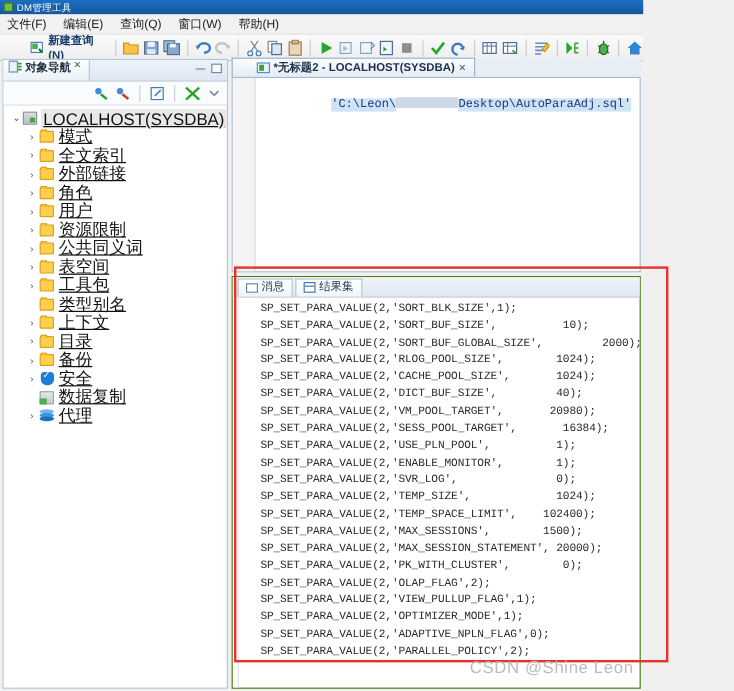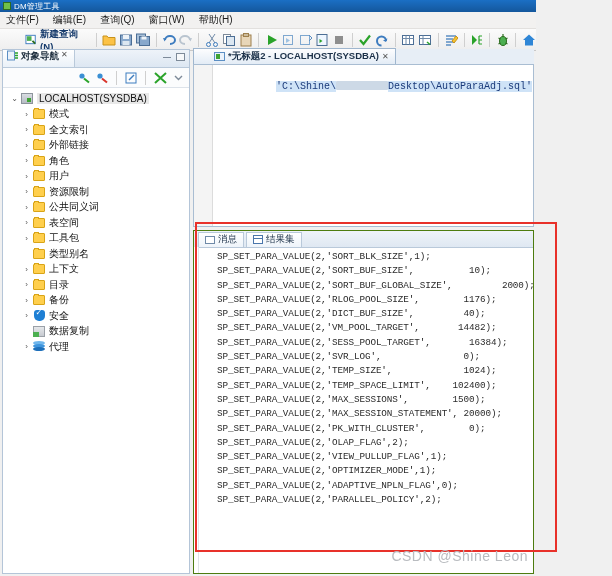--- a/index.html
+++ b/index.html
@@ -68,21 +68,21 @@
     height:19px;background:#fbfcfd;border-bottom:1px solid #dde3ea;
     display:flex;align-items:center;justify-content:flex-end;gap:4px;padding-right:4px;
   }
   .nav-toolrow .ic{width:14px;height:14px;display:flex;align-items:center;justify-content:center;}
 
   .tree{padding:3px 0 0 0;overflow:hidden;height:calc(100% - 38px);}
   .tnode{display:flex;align-items:center;height:15.5px;padding-left:6px;font-size:10px;white-space:nowrap;}
   .tnode .arw{width:11px;text-align:center;color:#5a5a5a;font-size:8px;}
   .tnode .ico{width:14px;display:flex;align-items:center;justify-content:center;margin-right:3px;}
   .tnode.lvl1{padding-left:18px;}
-  .tnode .lab{color:#111;font-size:10px;}
+  .tnode .lab{color:#111;font-size:14px;text-decoration:underline;}
   .tnode.root .lab{background:#e8e8e8;padding:0 2px;}
   .folder{width:12px;height:10px;background:#ffcf4d;border:1px solid #d9a417;box-sizing:border-box;border-radius:1px;position:relative;}
   .folder:after{content:"";position:absolute;left:0;top:-2px;width:5px;height:2px;background:#ffcf4d;border:1px solid #d9a417;border-bottom:none;box-sizing:border-box;}
   .dbico{width:12px;height:11px;background:linear-gradient(#d9dde2,#b6bcc4);border:1px solid #8d949c;box-sizing:border-box;position:relative;}
   .dbico:after{content:"";position:absolute;right:1px;bottom:1px;width:4px;height:4px;background:#3fa335;}
   .shield{width:11px;height:11px;background:#1e7fd4;border-radius:3px 3px 5px 5px;position:relative;}
   .shield:after{content:"✓";position:absolute;left:2px;top:-2px;color:#fff;font-size:8px;}
   .repl{width:12px;height:11px;background:linear-gradient(#e6e8eb,#c6cad0);border:1px solid #9aa0a7;box-sizing:border-box;position:relative;}
   .repl:after{content:"";position:absolute;left:-1px;bottom:-1px;width:6px;height:5px;background:#4caf50;}
   .agent{width:12px;height:11px;position:relative;}
@@ -497,45 +497,48 @@
         <div class="ed-tab">
           <span class="tico"></span>
           <span class="ttl">*无标题2 - LOCALHOST(SYSDBA)</span>
           <span class="xx">✕</span>
         </div>
       </div>
 
       <div class="ed-body">
         <div class="ed-gutter"></div>
         <div class="ed-line">
-          <span class="ed-sel">'C:\Shine\</span><span class="blurbox"></span><span class="ed-sel">Desktop\AutoParaAdj.sql'</span>
+          <span class="ed-sel">'C:\Leon\</span><span class="blurbox"></span><span class="ed-sel">Desktop\AutoParaAdj.sql'</span>
         </div>
       </div>
 
       <div class="respanel">
         <div class="res-tabrow">
           <div class="res-tab">
             <span class="msgico"></span>
             <span class="rt">消息</span>
           </div>
           <div class="res-tab">
             <span class="gridico"></span>
             <span class="rt">结果集</span>
           </div>
         </div>
         <div class="res-body">
           <div class="res-leftbar"></div>
           <div id="sql-lines" style="padding-top:3px;">
               <div class="sqlline">SP_SET_PARA_VALUE(2,'SORT_BLK_SIZE',1);</div>
               <div class="sqlline">SP_SET_PARA_VALUE(2,'SORT_BUF_SIZE',          10);</div>
               <div class="sqlline">SP_SET_PARA_VALUE(2,'SORT_BUF_GLOBAL_SIZE',         2000);</div>
-              <div class="sqlline">SP_SET_PARA_VALUE(2,'RLOG_POOL_SIZE',        1176);</div>
+              <div class="sqlline">SP_SET_PARA_VALUE(2,'RLOG_POOL_SIZE',        1024);</div>
+              <div class="sqlline">SP_SET_PARA_VALUE(2,'CACHE_POOL_SIZE',       1024);</div>
               <div class="sqlline">SP_SET_PARA_VALUE(2,'DICT_BUF_SIZE',         40);</div>
-              <div class="sqlline">SP_SET_PARA_VALUE(2,'VM_POOL_TARGET',       14482);</div>
+              <div class="sqlline">SP_SET_PARA_VALUE(2,'VM_POOL_TARGET',       20980);</div>
               <div class="sqlline">SP_SET_PARA_VALUE(2,'SESS_POOL_TARGET',       16384);</div>
+              <div class="sqlline">SP_SET_PARA_VALUE(2,'USE_PLN_POOL',          1);</div>
+              <div class="sqlline">SP_SET_PARA_VALUE(2,'ENABLE_MONITOR',        1);</div>
               <div class="sqlline">SP_SET_PARA_VALUE(2,'SVR_LOG',               0);</div>
               <div class="sqlline">SP_SET_PARA_VALUE(2,'TEMP_SIZE',             1024);</div>
               <div class="sqlline">SP_SET_PARA_VALUE(2,'TEMP_SPACE_LIMIT',    102400);</div>
               <div class="sqlline">SP_SET_PARA_VALUE(2,'MAX_SESSIONS',        1500);</div>
               <div class="sqlline">SP_SET_PARA_VALUE(2,'MAX_SESSION_STATEMENT', 20000);</div>
               <div class="sqlline">SP_SET_PARA_VALUE(2,'PK_WITH_CLUSTER',        0);</div>
               <div class="sqlline">SP_SET_PARA_VALUE(2,'OLAP_FLAG',2);</div>
               <div class="sqlline">SP_SET_PARA_VALUE(2,'VIEW_PULLUP_FLAG',1);</div>
               <div class="sqlline">SP_SET_PARA_VALUE(2,'OPTIMIZER_MODE',1);</div>
               <div class="sqlline">SP_SET_PARA_VALUE(2,'ADAPTIVE_NPLN_FLAG',0);</div>

